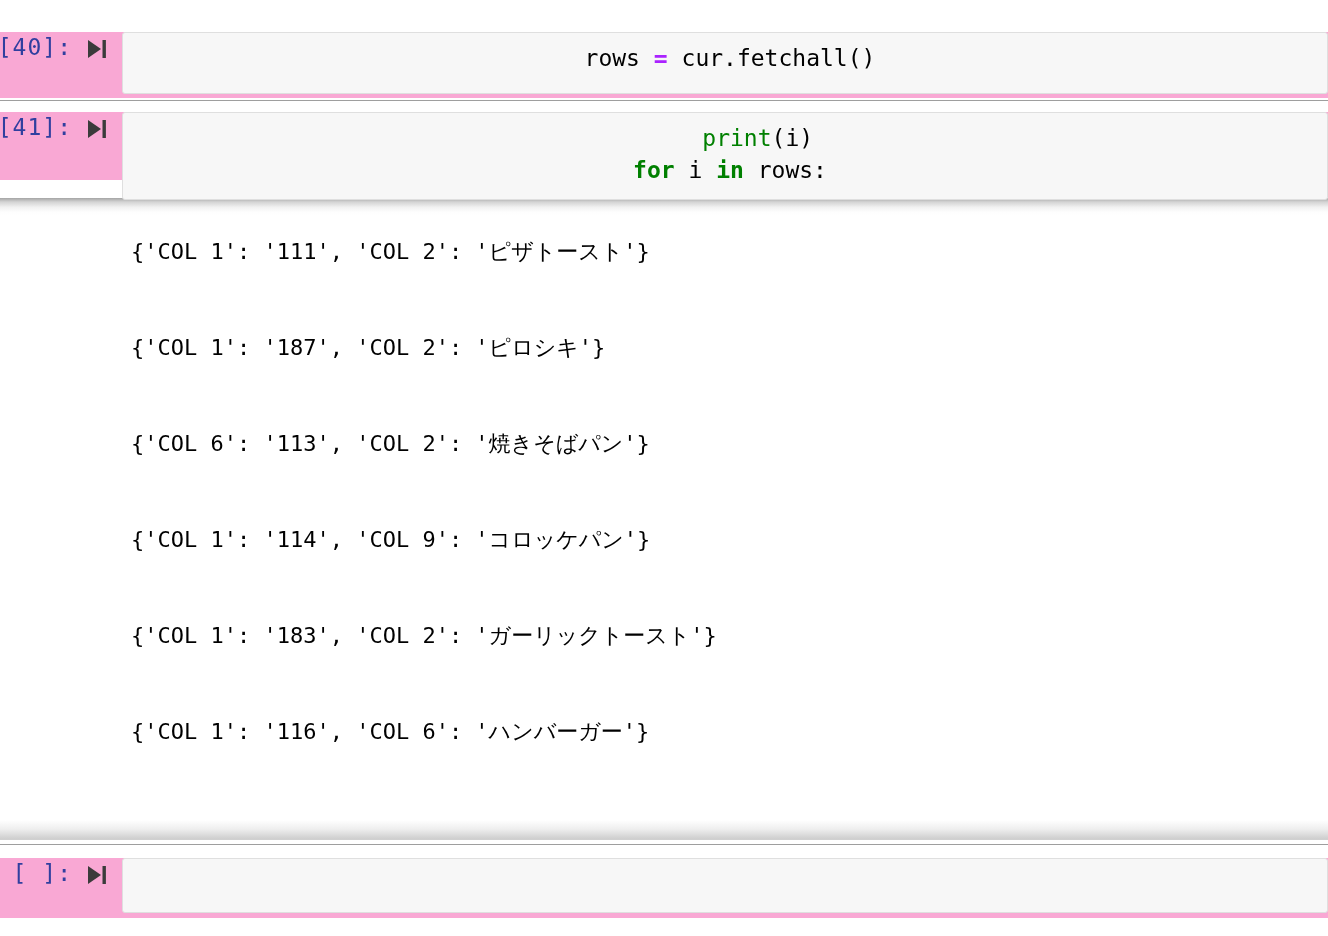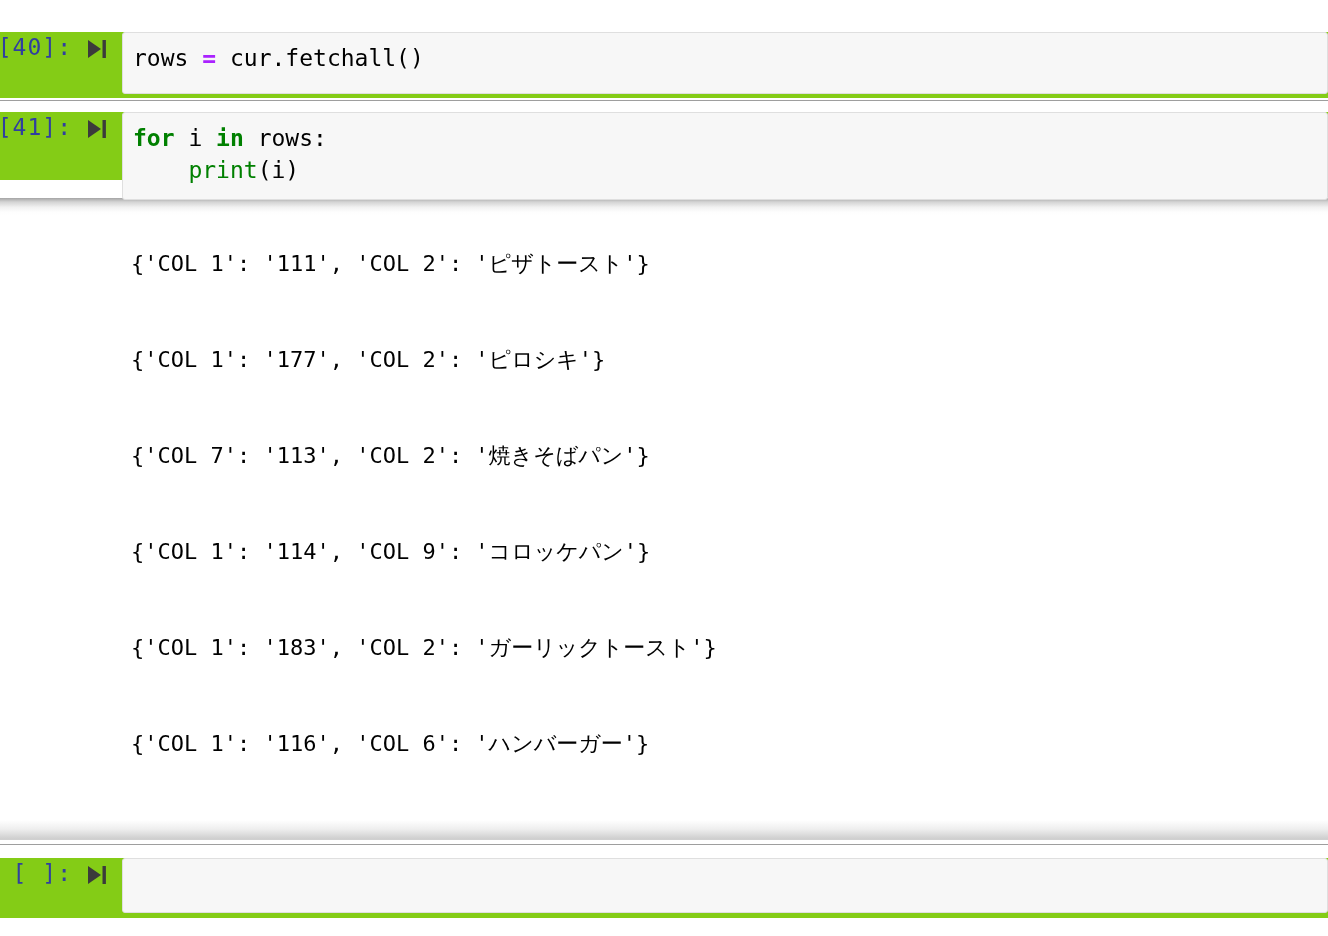--- a/index.html
+++ b/index.html
@@ -22,21 +22,21 @@
     width: 1328px;
     height: 936px;
     background: #ffffff;
   }
 
   
   .cell {
     position: relative;
     display: flex;
     align-items: flex-start;
-    background: #84cc16;
+    background: #f9a8d4;
   }
 
   .prompt-col {
     width: 72px;
     min-width: 72px;
     text-align: right;
     padding-right: 0px;
     box-sizing: border-box;
     color: #303F9F;
     font-family: "DejaVu Sans Mono", "Liberation Mono", monospace;
@@ -67,20 +67,21 @@
   }
 
   .input-area {
     flex: 1 1 auto;
     background: #f7f7f7;
     border: 1px solid #dfdfdf;
     border-radius: 3px;
     padding: 9px 0 9px 10px;
     box-sizing: border-box;
     overflow: hidden;
+    text-align: center;
   }
 
   .code {
     font-family: "DejaVu Sans Mono", "Liberation Mono", monospace;
     font-size: 23px;
     line-height: 32px;
     white-space: pre;
     color: #000000;
     margin: 0;
   }
@@ -140,21 +141,21 @@
         rgba(140,140,140,0.38) 22%,
         rgba(190,190,190,0.20) 52%,
         rgba(235,235,235,0.06) 80%,
         rgba(255,255,255,0) 100%);
   }
 
   
   #output-wrap {
     position: absolute;
     left: 0;
-    top: 184px;
+    top: 172px;
     width: 1328px;
     height: 634px;
     overflow: hidden;
     z-index: 10;
     background: #ffffff;
   }
   #output-stream {
     position: absolute;
     left: 131px;
     top: 0px;
@@ -213,22 +214,22 @@
 </head>
 <body>
 
 <div id="nb">
 
   <div id="sticky-backing"></div>
 
   <div id="output-wrap">
     <div id="output-stream">
       <span class="outline">{'COL 1': '111', 'COL 2': 'ピザトースト'}</span>
-      <span class="outline">{'COL 1': '177', 'COL 2': 'ピロシキ'}</span>
-      <span class="outline">{'COL 7': '113', 'COL 2': '焼きそばパン'}</span>
+      <span class="outline">{'COL 1': '187', 'COL 2': 'ピロシキ'}</span>
+      <span class="outline">{'COL 6': '113', 'COL 2': '焼きそばパン'}</span>
       <span class="outline">{'COL 1': '114', 'COL 9': 'コロッケパン'}</span>
       <span class="outline">{'COL 1': '183', 'COL 2': 'ガーリックトースト'}</span>
       <span class="outline">{'COL 1': '116', 'COL 6': 'ハンバーガー'}</span>
       
       
       
       
       
       
       
@@ -259,22 +260,22 @@
 
   <div class="cell" id="cell-41">
     <div class="prompt-col"><span class="prompt-inner">[41]:</span></div>
     <div class="runbtn-col">
       <svg class="runbtn" viewBox="0 0 26 30">
         <polygon points="4,6 4,24 17,15" fill="#3b3b3b"></polygon>
         <rect x="18.5" y="6" width="3.4" height="18" fill="#3b3b3b"></rect>
       </svg>
     </div>
     <div class="input-area">
+      <pre class="code"><span>    </span><span class="nb">print</span><span>(i)</span></pre>
       <pre class="code"><span class="k">for</span><span> i </span><span class="k">in</span><span> rows:</span></pre>
-      <pre class="code"><span>    </span><span class="nb">print</span><span>(i)</span></pre>
     </div>
   </div>
 
   <div id="sticky-shadow"></div>
 
   <div id="bottom-shade"></div>
   <div id="bottom-gap"></div>
   <div id="divider-bottom"></div>
 
   <div class="cell" id="cell-empty">

